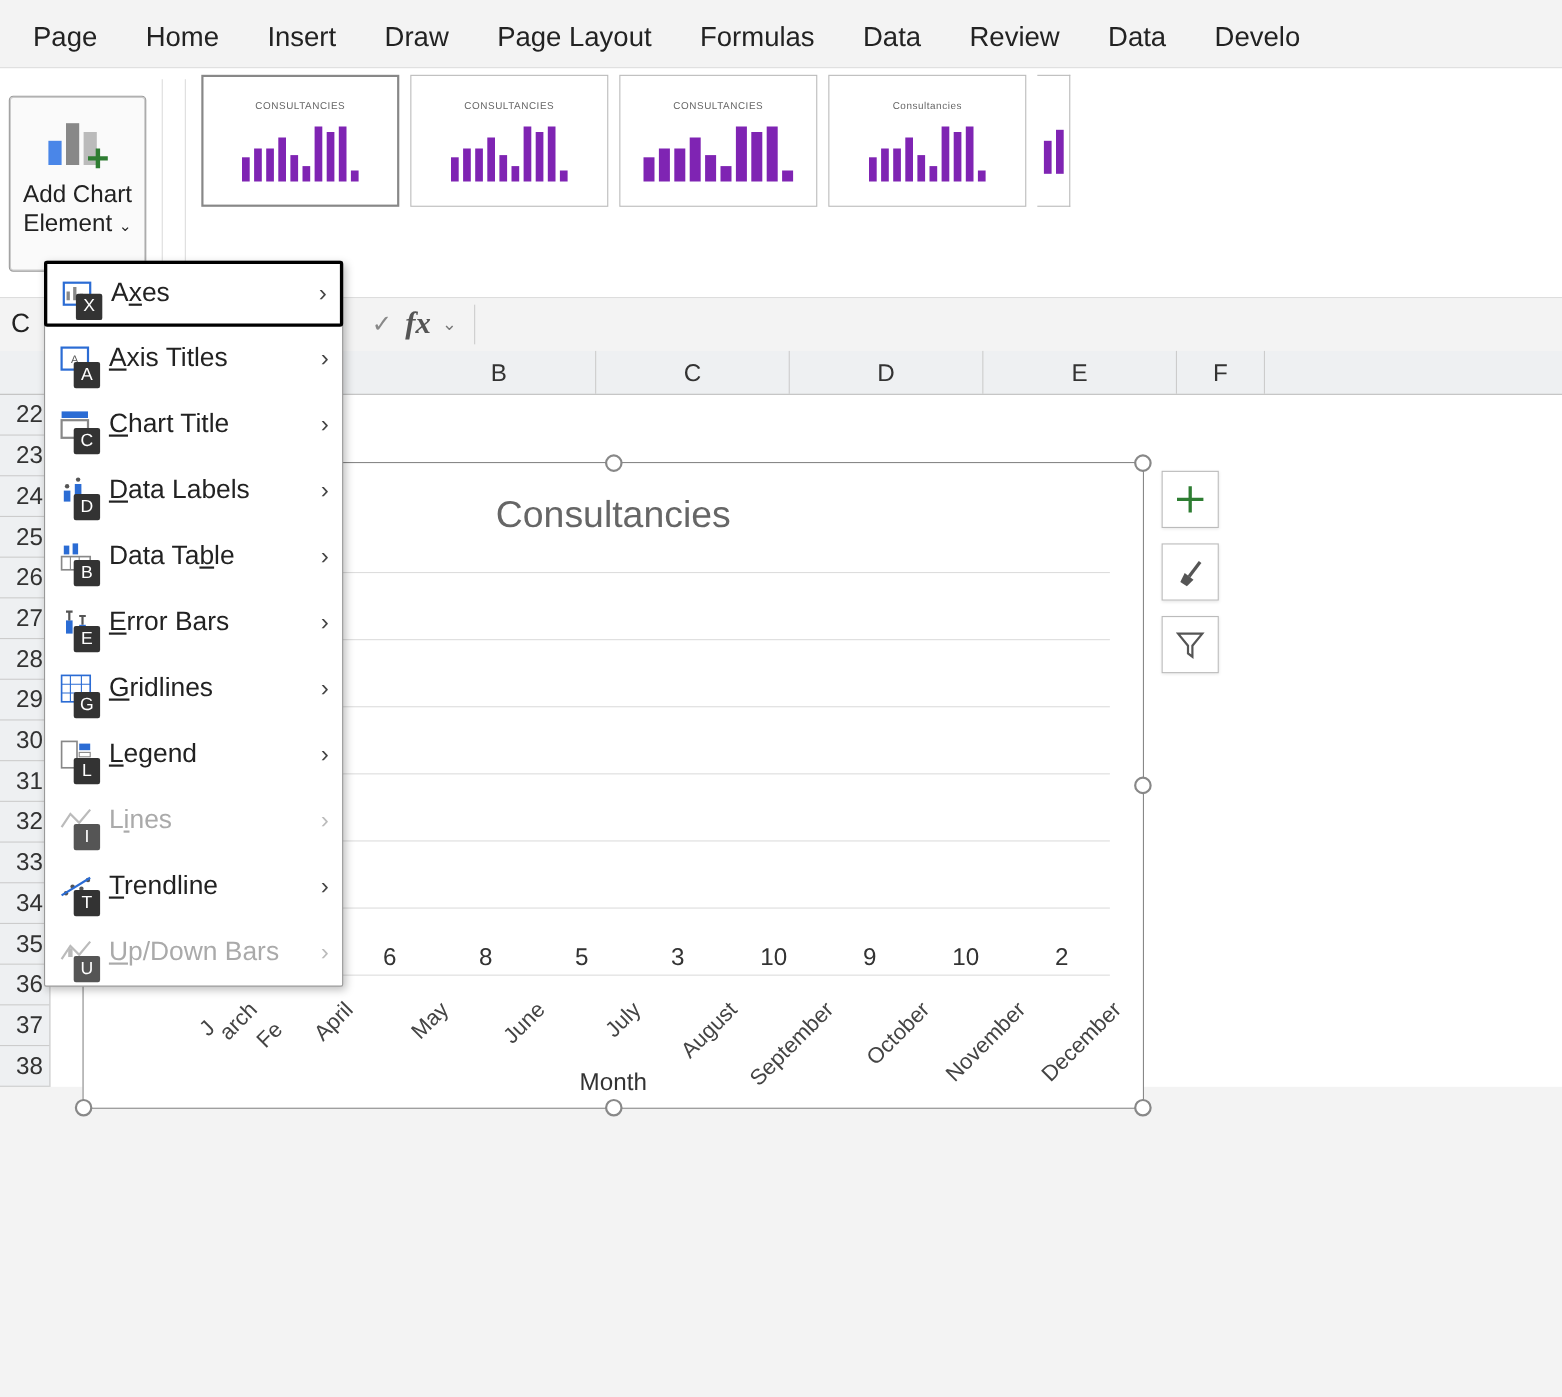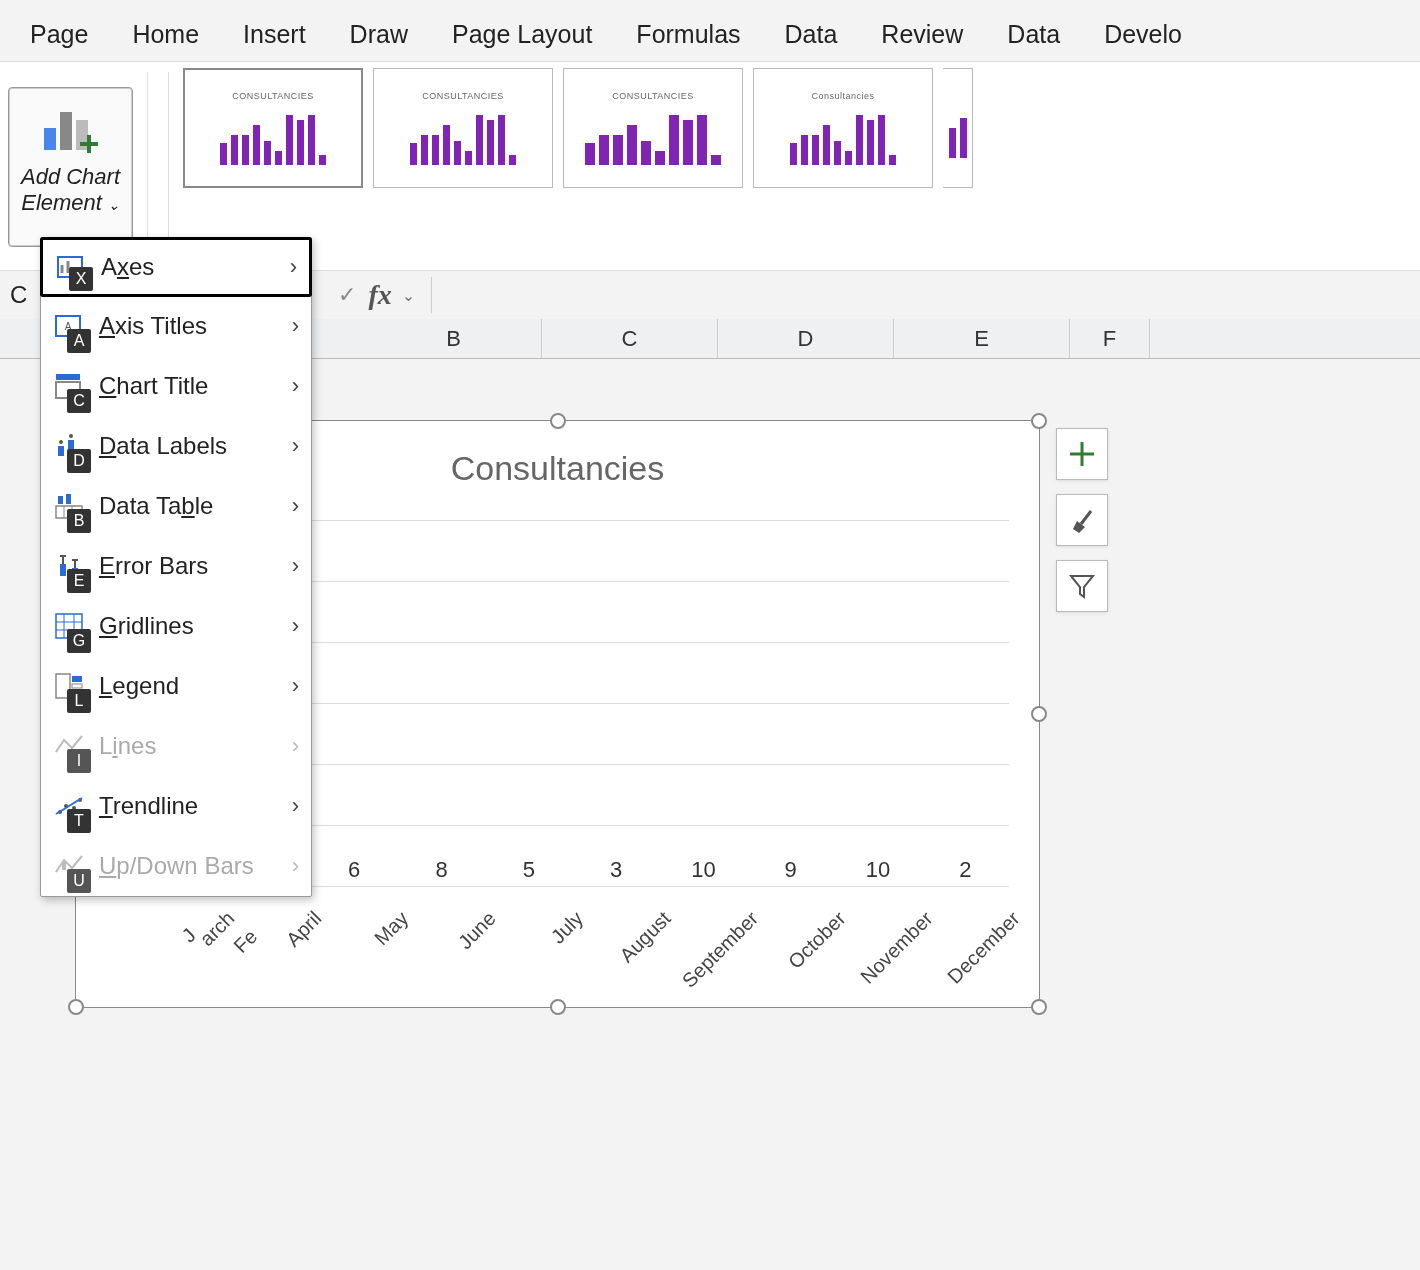--- a/index.html
+++ b/index.html
@@ -7,21 +7,21 @@
   
   
   .ribbon-tabs { display: flex; gap: 44px; padding: 20px 30px 12px 30px; font-size: 25px; color: #222; }
   .ribbon-tabs .tab { cursor: pointer; }
   
   
   .ribbon-content { background: #fff; border-top: 1px solid #ddd; border-bottom: 1px solid #ddd; padding: 6px 8px 4px 8px; display: flex; gap: 8px; align-items: stretch; height: 210px; position: relative; }
   .ribbon-group { display: flex; flex-direction: column; align-items: center; }
   .ribbon-group-inner { display: flex; gap: 8px; flex: 1; align-items: center; }
   .big-btn { display: flex; flex-direction: column; align-items: center; justify-content: flex-start; width: 125px; height: 160px; padding-top: 4px; font-size: 22px; color: #222; gap: 2px; cursor: pointer; border: 1px solid transparent; border-radius: 4px; }
-  .big-btn.active { background: #fafafa; border: 1px solid #999; box-shadow: inset 0 0 0 1px #ccc; font-style: italic; }
+  .big-btn.active { background: #fafafa; border: 1px solid #999; box-shadow: inset 0 0 0 1px #ccc; }
   .big-btn .icon-slot { width: 70px; height: 70px; display: flex; align-items: center; justify-content: center; }
   .big-btn .label { text-align: center; line-height: 1.2; }
   
   
   .chart-styles { display: flex; flex-direction: column; flex: 1; }
   .thumbs { display: flex; gap: 10px; align-items: center; }
   .thumb { width: 180px; height: 120px; border: 1px solid #bbb; background: #fff; display: flex; flex-direction: column; align-items: center; justify-content: center; cursor: pointer; font-size: 10px; color: #7a3db8; position: relative; }
   .thumb.sel { border: 2px solid #888; }
   .thumb-title { font-size: 9px; color: #666; letter-spacing: 0.5px; margin-bottom: 4px; }
   .mini-bars { display: flex; gap: 4px; align-items: flex-end; height: 60px; }
@@ -200,20 +200,39 @@
   <div class="col-headers">
     <div class="rowhead-col"></div>
     <div style="width:320px"></div>
     <div class="col-h">B</div>
     <div class="col-h">C</div>
     <div class="col-h">D</div>
     <div class="col-h">E</div>
     <div class="col-h" style="flex:0 0 80px">F</div>
   </div>
   <div class="rows">
+    <div class="row-headers">
+      <div class="row-h">22</div>
+      <div class="row-h">23</div>
+      <div class="row-h">24</div>
+      <div class="row-h">25</div>
+      <div class="row-h">26</div>
+      <div class="row-h">27</div>
+      <div class="row-h">28</div>
+      <div class="row-h">29</div>
+      <div class="row-h">30</div>
+      <div class="row-h">31</div>
+      <div class="row-h">32</div>
+      <div class="row-h">33</div>
+      <div class="row-h">34</div>
+      <div class="row-h">35</div>
+      <div class="row-h">36</div>
+      <div class="row-h">37</div>
+      <div class="row-h">38</div>
+    </div>
     <div class="cells" style="background:#fff;"></div>
   </div>
 </div>
 
 <div class="chart-object">
   <div class="sel-handle" style="left:-8px;top:-8px"></div>
   <div class="sel-handle" style="left:50%;top:-8px;margin-left:-8px"></div>
   <div class="sel-handle" style="right:-8px;top:-8px"></div>
   <div class="sel-handle" style="left:-8px;top:50%;margin-top:-8px"></div>
   <div class="sel-handle" style="right:-8px;top:50%;margin-top:-8px"></div>
@@ -299,20 +318,21 @@
       <div style="width: 70px; display: flex; justify-content: flex-end;">
         <div class="x-lab">October</div>
       </div>
       <div style="width: 70px; display: flex; justify-content: flex-end;">
         <div class="x-lab">November</div>
       </div>
       <div style="width: 70px; display: flex; justify-content: flex-end;">
         <div class="x-lab">December</div>
       </div>
     </div>
+  <div class="axis-title">Month</div>
 
   <span class="truncated-month" style="left:108px;bottom:60px">J</span>
   <span class="truncated-month" style="left:158px;bottom:54px">Fe</span>
 </div>
 
 <div class="float-btns">
   <div class="float-btn">
     <svg width="30" height="30" viewBox="0 0 30 30">
         <line x1="15" y1="3" x2="15" y2="27" stroke="#2e7d32" stroke-width="3"></line>
         <line x1="3" y1="15" x2="27" y2="15" stroke="#2e7d32" stroke-width="3"></line>

